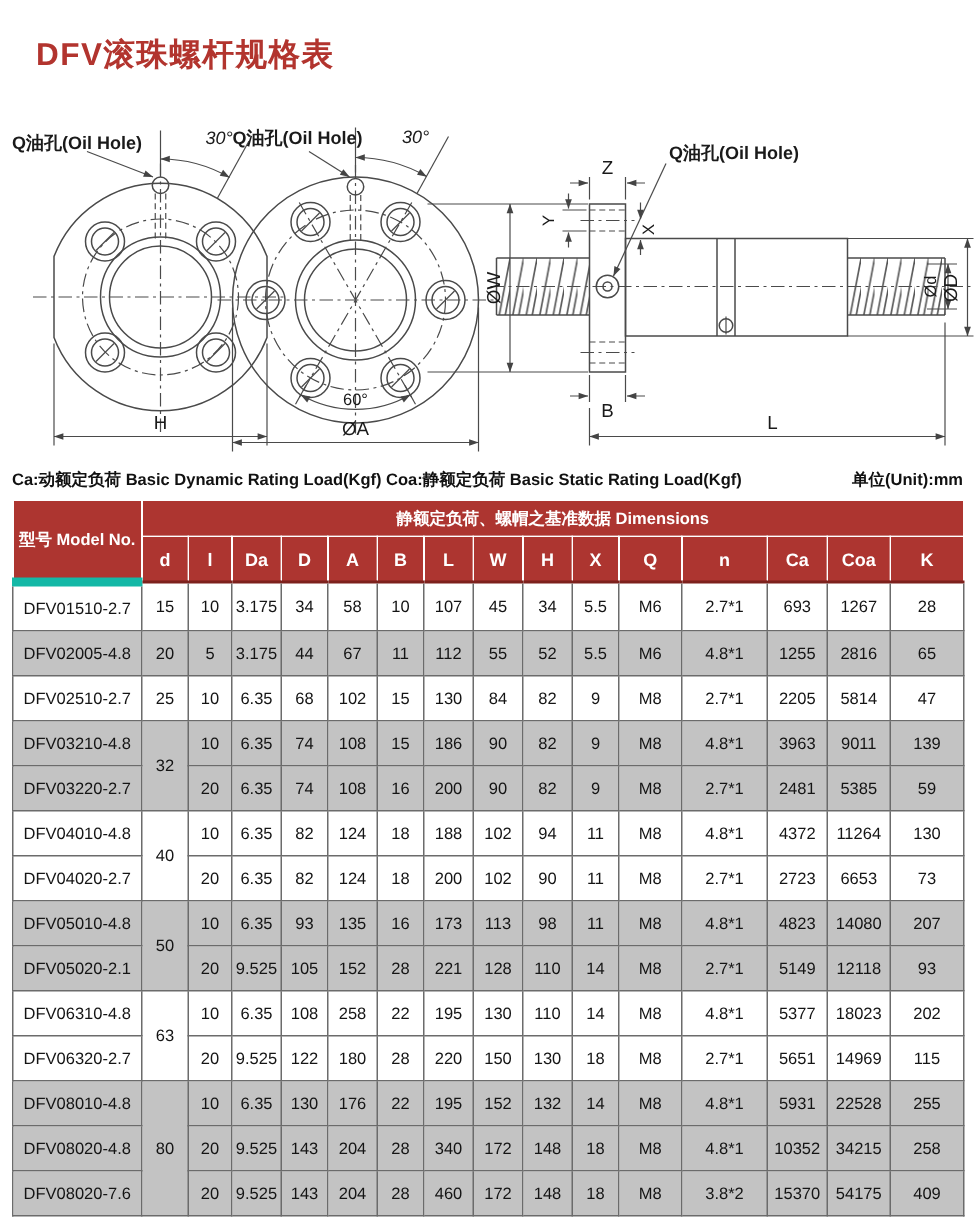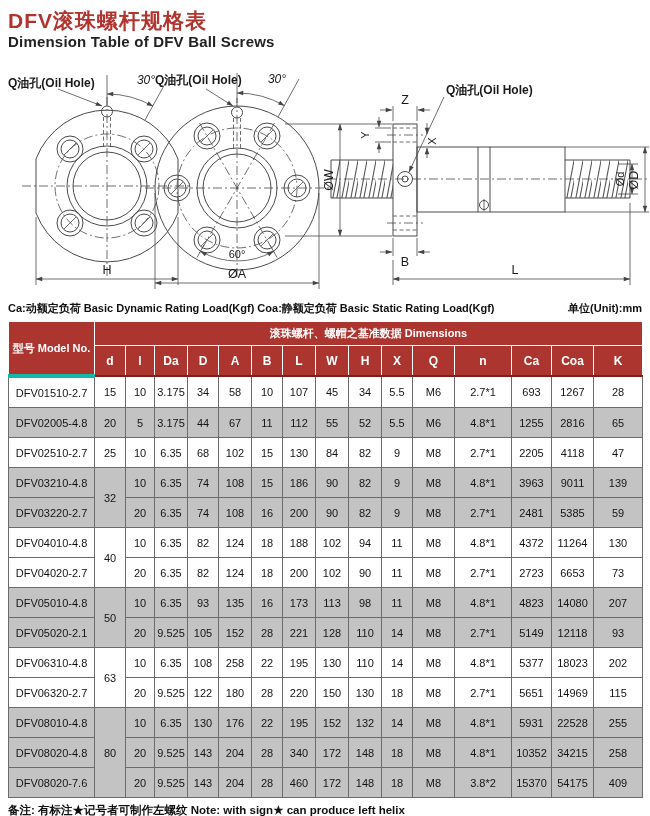--- a/index.html
+++ b/index.html
@@ -1,53 +1,52 @@
 <!DOCTYPE html>
 <html><head>
 <meta charset="utf-8">
 <style>
   html,body{margin:0;padding:0;background:#ffffff;}
   body{width:650px;font-family:"Liberation Sans",sans-serif;color:#1a1a1a;}
   .page{width:650px;height:816px;background:#fff;position:relative;overflow:hidden;}
   .titles{padding:9px 8px 0 8px;}
-  .title-zh{margin:0;font-size:21px;line-height:24px;font-weight:bold;color:#b2342e;letter-spacing:1px;}
+  .title-zh{margin:16px;font-size:21px;line-height:24px;font-weight:bold;color:#b2342e;letter-spacing:1px;}
   .title-en{margin:0;font-size:15px;line-height:18px;font-weight:bold;color:#222;letter-spacing:.2px;}
   .drawing{display:block;margin-top:2px;}
   svg .ln{stroke:#4a4a4a;fill:none;stroke-width:1;}
   svg .thin{stroke-width:.8;}
   svg .dd{stroke-dasharray:9 3 2 3;stroke-width:.8;}
   svg .da{stroke-dasharray:4 2.5;stroke-width:.8;}
   svg text{fill:#1a1a1a;stroke:none;font-family:"Liberation Sans",sans-serif;}
   svg .lbl{font-size:12px;font-weight:bold;}
   svg .dim{font-size:12.5px;}
   svg .dimsm{font-size:11px;}
   svg .ang{font-size:12px;font-style:italic;}
   .legend{padding:2px 8px 0 8px;font-size:11px;font-weight:bold;color:#111;line-height:15px;}
   .legend-row2{display:flex;justify-content:space-between;align-items:flex-end;}
   table.spec{margin:5px 8px 0 8px;width:634px;border-collapse:collapse;table-layout:fixed;text-align:center;}
   table.spec thead th{background:#ad3530;color:#fff;font-weight:bold;font-size:11px;
       border:1px solid rgba(255,255,255,.75);white-space:nowrap;overflow:hidden;}
   table.spec thead tr.r1 th{height:21px;}
   table.spec thead tr.r2 th{height:27px;font-size:12px;}
   table.spec thead th.model-h{font-size:11px;}
   table.spec thead tr.r2 th{border-bottom:2px solid #7d211d;}
-  table.spec thead th.model-h{border-bottom:4px solid #14b8a6;}
+  table.spec thead th.model-h{border-bottom:6px solid #14b8a6;}
   table.spec tbody td{border:1px solid #6b6b6b;height:27px;font-size:11px;color:#141414;
       background:#fff;white-space:nowrap;overflow:hidden;}
   table.spec tbody tr.shaded td{background:#c3c3c3;}
   .note{padding:5px 8px 0 8px;font-size:11.5px;font-weight:bold;color:#111;}
 </style>
 </head>
 <body>
 
 <div class="page">
 
   <div class="titles">
     <h1 class="title-zh">DFV滚珠螺杆规格表</h1>
-    <h2 class="title-en">Dimension Table of DFV Ball Screws</h2>
   </div>
 
   <svg class="drawing" width="650" height="246" viewBox="0 0 650 246" xmlns="http://www.w3.org/2000/svg">
     <defs>
       <marker id="arr" viewBox="0 0 10 8" refX="9.4" refY="4" markerWidth="9" markerHeight="7" orient="auto-start-reverse">
         <path d="M0.5,0.8 L9.6,4 L0.5,7.2 Z" fill="#444" stroke="none"></path>
       </marker>
       <pattern id="thr" patternUnits="userSpaceOnUse" x="331" y="107" width="9" height="38">
         <line x1="9.5" y1="-2" x2="1.5" y2="40" stroke="#555" stroke-width="1.1"></line>
         <line x1="13.5" y1="-2" x2="5.5" y2="40" stroke="#555" stroke-width="1.1"></line>
@@ -249,21 +248,21 @@
         <col style="width:31px">
         <col style="width:42px">
       <col style="width:57px">
         <col style="width:40px">
         <col style="width:42px">
         <col style="width:49px">
     </colgroup>
     <thead>
       <tr class="r1">
         <th rowspan="2" class="model-h">型号 Model No.</th>
-        <th colspan="15">滚珠螺杆、螺帽之基准数据  Dimensions</th>
+        <th colspan="15">静额定负荷、螺帽之基准数据  Dimensions</th>
       </tr>
       <tr class="r2" id="col-header-row">
           <th>d</th>
           <th>l</th>
           <th>Da</th>
           <th>D</th>
           <th>A</th>
           <th>B</th>
           <th>L</th>
           <th>W</th>
@@ -321,21 +320,21 @@
           <td>68</td>
           <td>102</td>
           <td>15</td>
           <td>130</td>
           <td>84</td>
           <td>82</td>
           <td>9</td>
           <td>M8</td>
           <td>2.7*1</td>
           <td>2205</td>
-          <td>4118</td>
+          <td>5814</td>
           <td>47</td>
         </tr>
         <tr class="shaded">
           <td>DFV03210-4.8</td>
           <td rowspan="2">32</td>
           <td>10</td>
           <td>6.35</td>
           <td>74</td>
           <td>108</td>
           <td>15</td>

